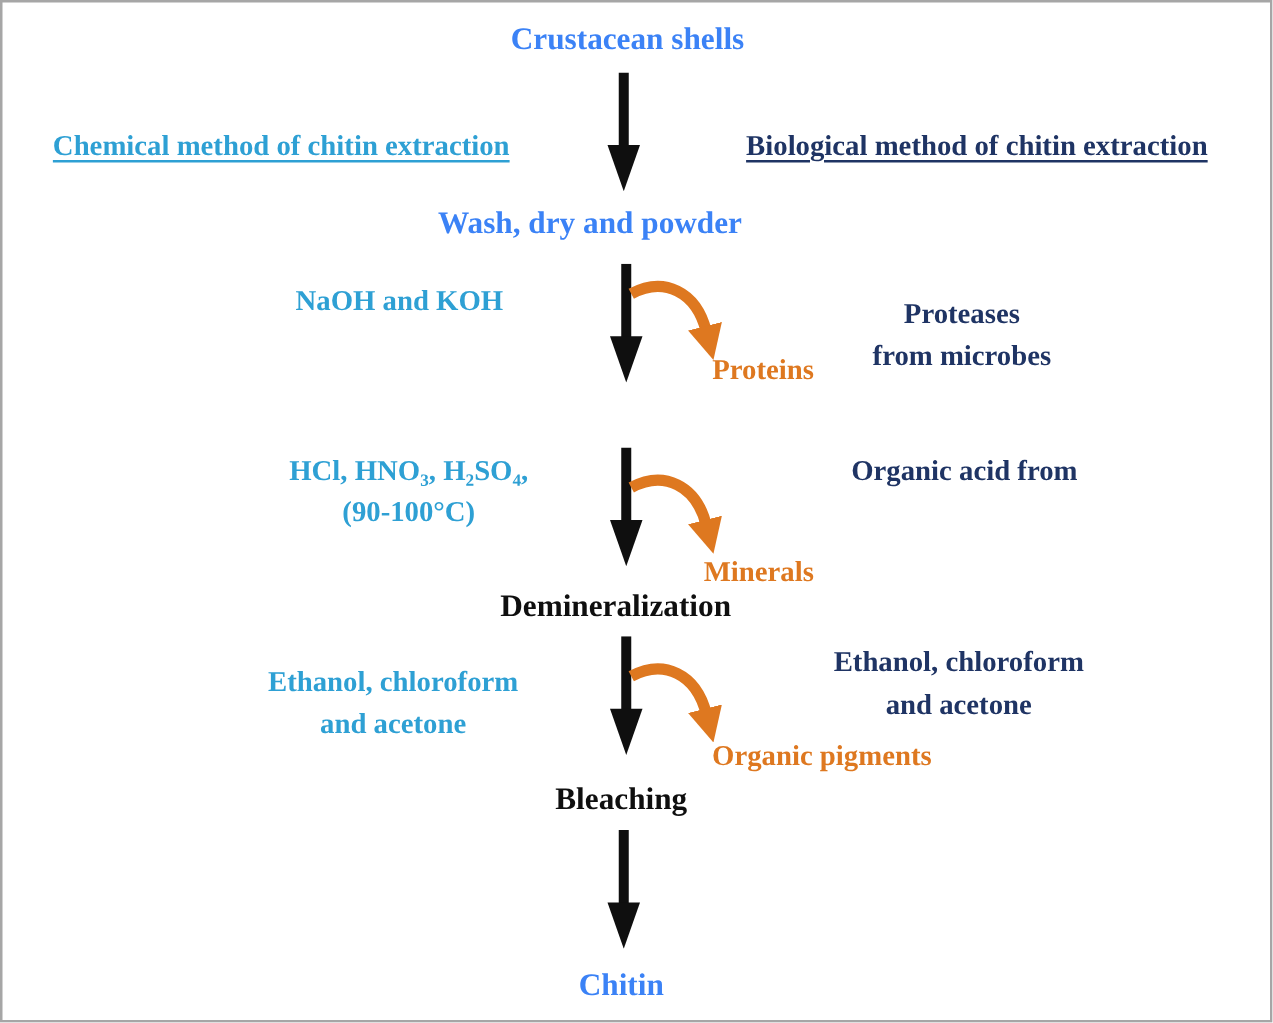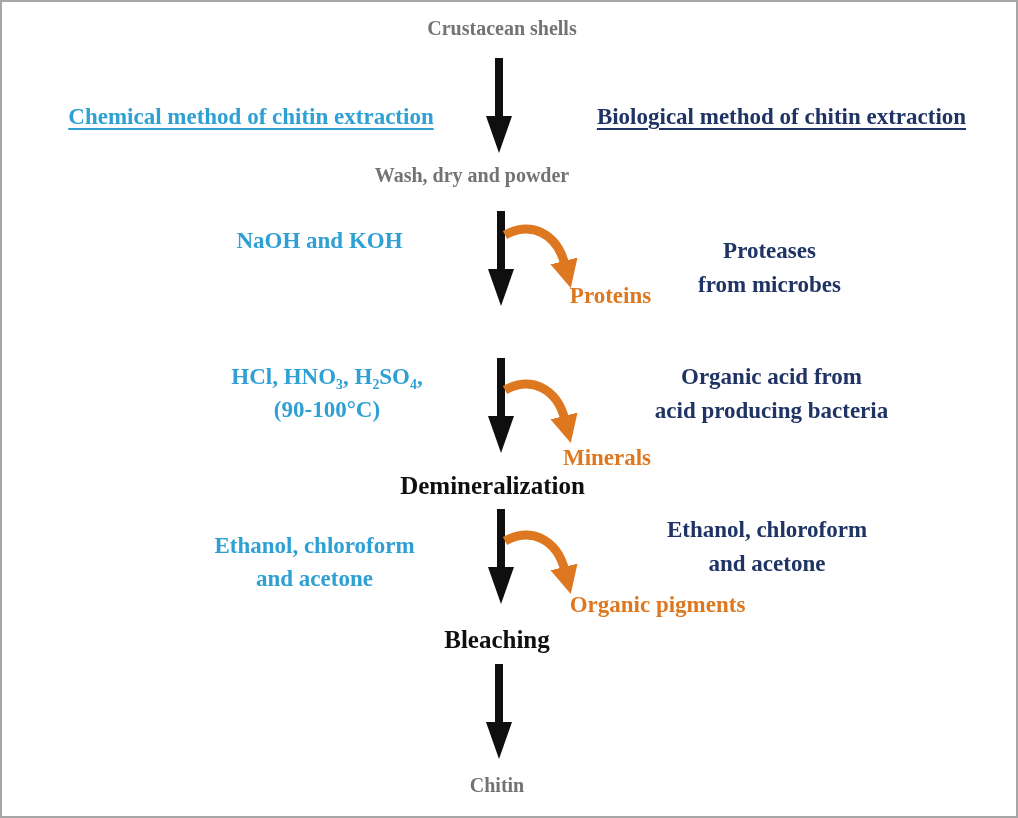--- a/index.html
+++ b/index.html
@@ -7,21 +7,21 @@
     position:relative;
     width:1018px;height:818px;
     background:#ffffff;
     border:2px solid #a6a6a6;
     box-sizing:border-box;
     font-family:"Liberation Serif", serif;
     font-weight:bold;
     overflow:hidden;
   }
   .abs{position:absolute;text-align:center;line-height:1.18;}
-  .node{color:#737373;font-size:20px;}
+  .node{color:#3b82f6;font-size:25px;}
   .stage{color:#0f0f0f;font-size:25px;}
   .header{font-size:23px;text-decoration:underline;text-decoration-thickness:2px;text-underline-offset:4px;}
   .chem{color:#2ea0d4;}
   .bio{color:#1f3464;}
   .byp{color:#de7820;font-size:23px;}
   .side{font-size:23px;}
   .lh33{line-height:33px;text-align:center;}
   .lh34{line-height:34px;}
   .subscript{font-size:0.65em;vertical-align:-0.28em;}
   svg.arrow{position:absolute;display:block;}
@@ -39,21 +39,21 @@
     </defs>
   </svg>
 
   <div class="abs node" style="left:340px;top:15px;width:320px;">Crustacean shells</div>
 
   <svg class="arrow" style="left:482px;top:56px;" width="30" height="95" viewBox="0 0 30 95">
     <rect x="11" y="0" width="8" height="62" fill="#0f0f0f"></rect>
     <polygon points="2,58 28,58 15,95" fill="#0f0f0f"></polygon>
   </svg>
 
-  <div class="abs header chem" style="left:29px;top:101px;width:440px;text-decoration:underline;">Chemical method of chitin extraction</div>
+  <div class="abs header chem" style="left:3px;top:101px;width:440px;text-decoration:underline;">Chemical method of chitin extraction</div>
   <div class="abs header bio" style="left:552px;top:101px;width:455px;">Biological method of chitin extraction</div>
 
   <div class="abs node" style="left:310px;top:162px;width:320px;">Wash, dry and powder</div>
 
   <svg class="arrow" style="left:484px;top:209px;" width="30" height="95" viewBox="0 0 30 95">
     <rect x="11" y="0" width="8" height="62" fill="#0f0f0f"></rect>
     <polygon points="2,58 28,58 15,95" fill="#0f0f0f"></polygon>
   </svg>
   <svg class="arrow" style="left:499px;top:221px;" width="80" height="80" viewBox="0 0 80 80">
     <path d="M4,12 C30,-2 56,10 64,42" fill="none" stroke="#de7820" stroke-width="9" marker-end="url(#oh)"></path>
@@ -74,21 +74,20 @@
   <svg class="arrow" style="left:499px;top:376px;" width="80" height="80" viewBox="0 0 80 80">
     <path d="M4,12 C30,-2 56,10 64,42" fill="none" stroke="#de7820" stroke-width="9" marker-end="url(#oh)"></path>
   </svg>
 
   <div class="abs side chem lh33" style="left:175px;top:358px;width:300px;">
     <div>HCl, HNO₃, H₂SO₄,</div>
     <div>(90-100°C)</div>
   </div>
   <div class="abs side bio lh34" style="left:622px;top:358px;width:295px;">
     <div>Organic acid from</div>
-    <div>acid producing bacteria</div>
   </div>
   <div class="abs byp" style="left:545px;top:442px;width:120px;">Minerals</div>
 
   <div class="abs stage" style="left:368px;top:469px;width:245px;">Demineralization</div>
 
   <svg class="arrow" style="left:484px;top:507px;" width="30" height="95" viewBox="0 0 30 95">
     <rect x="11" y="0" width="8" height="62" fill="#0f0f0f"></rect>
     <polygon points="2,58 28,58 15,95" fill="#0f0f0f"></polygon>
   </svg>
   <svg class="arrow" style="left:499px;top:527px;" width="80" height="80" viewBox="0 0 80 80">

